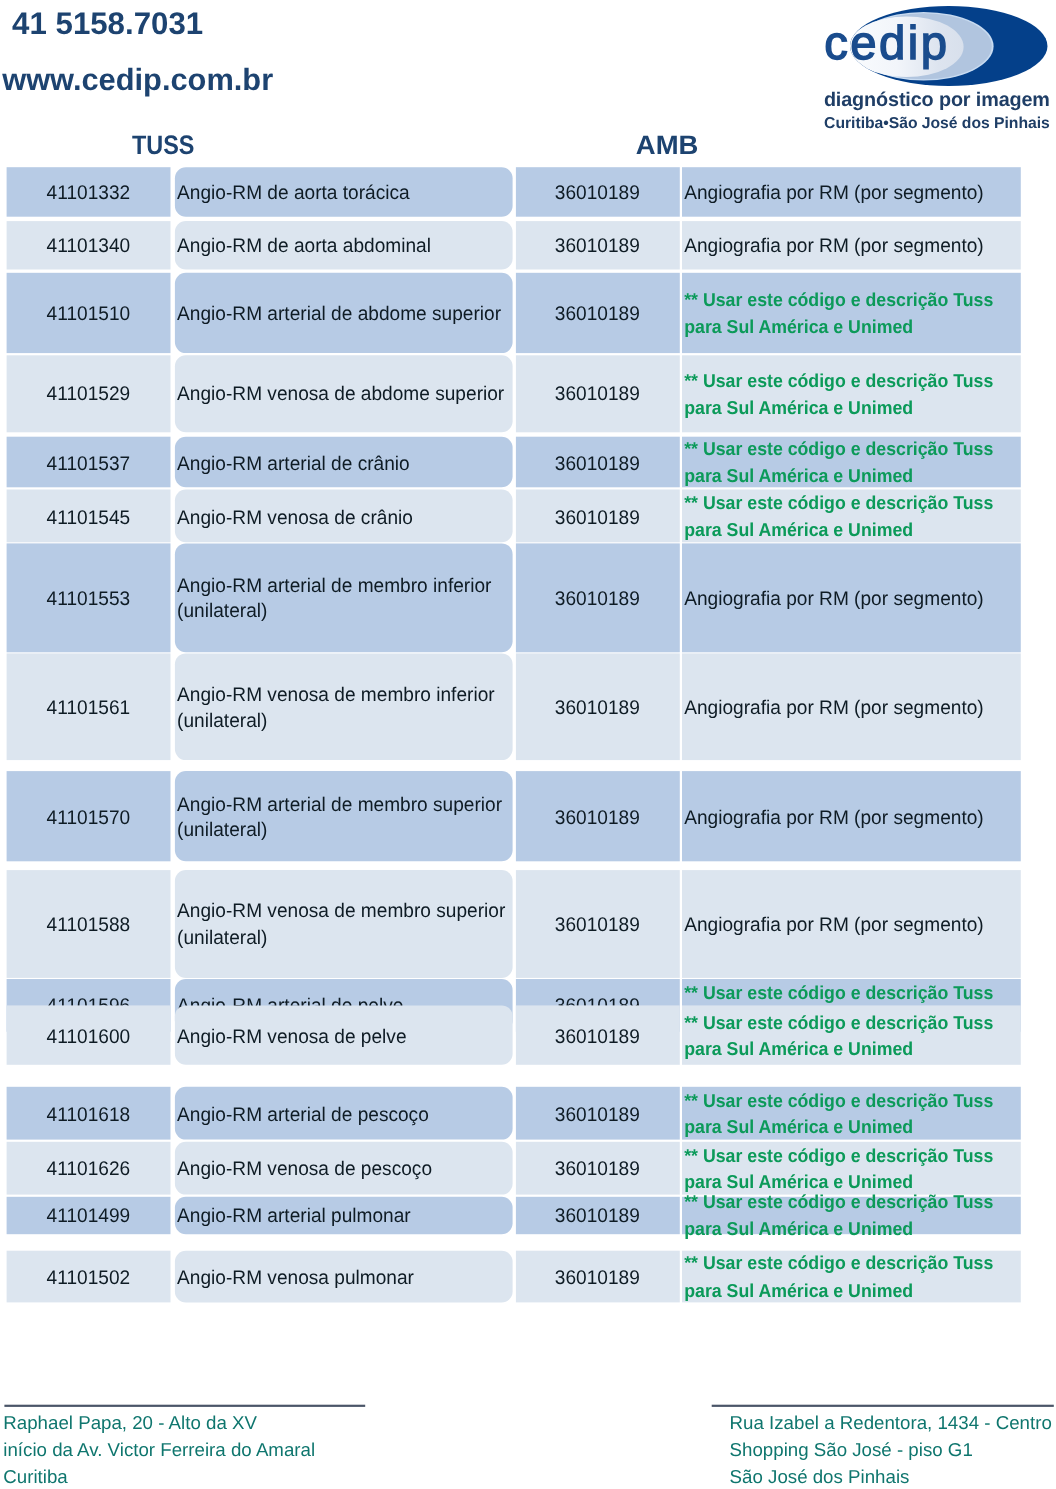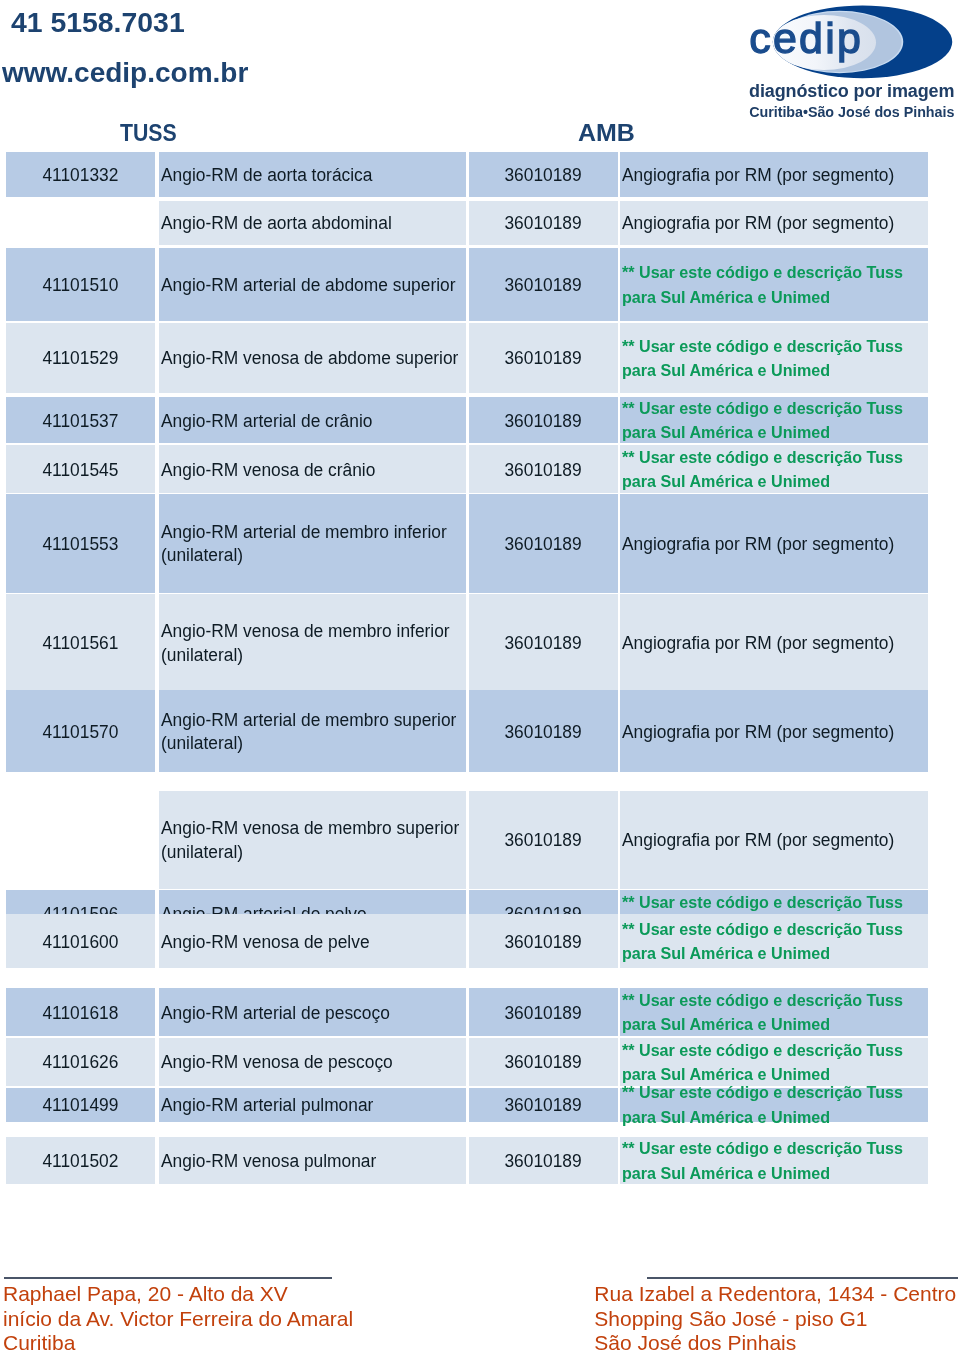--- a/index.html
+++ b/index.html
@@ -12,32 +12,32 @@
   #site{left:2px;top:41px;font-size:28px;margin-top:16px;}
   #tuss{left:119.8px;top:118.7px;font-size:24.3px;transform-origin:left top;transform:scaleX(.876);}
   #amb{left:578.3px;top:118.7px;font-size:24.3px;transform-origin:left top;transform:scaleX(1.028);}
   
   #logo{left:740px;top:0px;width:222px;height:122px;}
   
   #tbl{left:6px;top:152px;width:922px;}
   .row{position:absolute;left:0;width:922px;}
   .cell{position:absolute;top:0;bottom:0;display:flex;align-items:center;box-sizing:border-box;}
   .c1{left:0;width:149px;justify-content:center;}
-  .c2{left:153px;width:307px;padding-left:2px;}
+  .c2{left:153px;width:307px;padding-left:2px;border-radius:10px;}
   .c3{left:463px;width:149px;justify-content:center;}
   .c4{left:614.4px;width:307.5px;padding-left:2px;}
   .dk{background:#B7CBE5;}
   .lt{background:#DCE5EF;}
   .txt{font-size:18px;color:#0E1B24;line-height:23.2px;white-space:pre;position:relative;top:1.2px;
        transform-origin:left center;transform:scaleX(.965);}
   .c1 .txt,.c3 .txt{transform-origin:center center;}
   .note{font-size:17px;color:#0B9A59;font-weight:bold;line-height:24.6px;white-space:pre;position:relative;top:1.4px;
         transform-origin:left center;transform:scaleX(.948);}
   
-  .ftxt{color:#c2410c;font-size:21px;line-height:24.4px;white-space:pre;}
+  .ftxt{color:#0f766e;font-size:17px;line-height:24.4px;white-space:pre;}
   #fl{left:3px;top:1282.2px;}
   #fr{right:3.8px;top:1282.2px;text-align:left;}
   .frule{position:absolute;height:1.9px;background:#4A5568;}
   #rl{left:3.5px;top:1276.85px;width:328.2px;}
   #rr{left:646.9px;top:1276.85px;width:311.2px;}
 </style>
 </head>
 <body>
 
 <div class="abs hdr-blue" id="phone">41 5158.7031</div>
@@ -81,20 +81,23 @@
         <span class="txt">Angio-RM de aorta torácica</span>
       </div>
     <div class="cell c3 dk">
         <span class="txt">36010189</span>
       </div>
     <div class="cell c4 dk">
         <span class="txt">Angiografia por RM (por segmento)</span>
       </div>
   </div>
   <div class="row" style="top:48.5px;height:44.0px">
+    <div class="cell c1 lt">
+        <span class="txt">41101340</span>
+      </div>
     <div class="cell c2 lt">
         <span class="txt">Angio-RM de aorta abdominal</span>
       </div>
     <div class="cell c3 lt">
         <span class="txt">36010189</span>
       </div>
     <div class="cell c4 lt">
         <span class="txt">Angiografia por RM (por segmento)</span>
       </div>
   </div>
@@ -181,36 +184,39 @@
         <span class="txt">Angio-RM venosa de membro inferior
 (unilateral)</span>
       </div>
     <div class="cell c3 lt">
         <span class="txt">36010189</span>
       </div>
     <div class="cell c4 lt">
         <span class="txt">Angiografia por RM (por segmento)</span>
       </div>
   </div>
-  <div class="row" style="top:538px;height:82px">
+  <div class="row" style="top:549px;height:82px">
     <div class="cell c1 dk">
         <span class="txt">41101570</span>
       </div>
     <div class="cell c2 dk">
         <span class="txt">Angio-RM arterial de membro superior
 (unilateral)</span>
       </div>
     <div class="cell c3 dk">
         <span class="txt">36010189</span>
       </div>
     <div class="cell c4 dk">
         <span class="txt">Angiografia por RM (por segmento)</span>
       </div>
   </div>
   <div class="row" style="top:638.5px;height:98.0px">
+    <div class="cell c1 lt">
+        <span class="txt">41101588</span>
+      </div>
     <div class="cell c2 lt">
         <span class="txt">Angio-RM venosa de membro superior
 (unilateral)</span>
       </div>
     <div class="cell c3 lt">
         <span class="txt">36010189</span>
       </div>
     <div class="cell c4 lt">
         <span class="txt">Angiografia por RM (por segmento)</span>
       </div>

